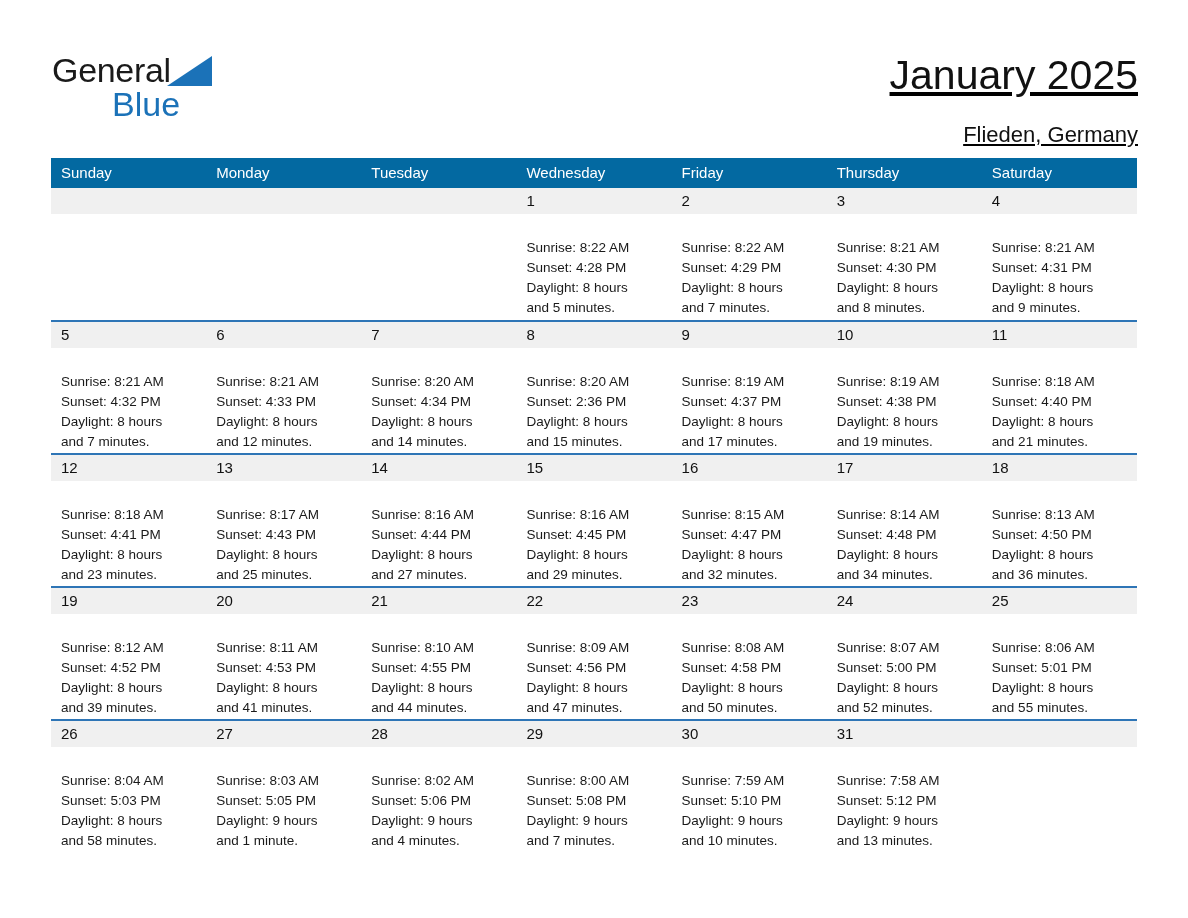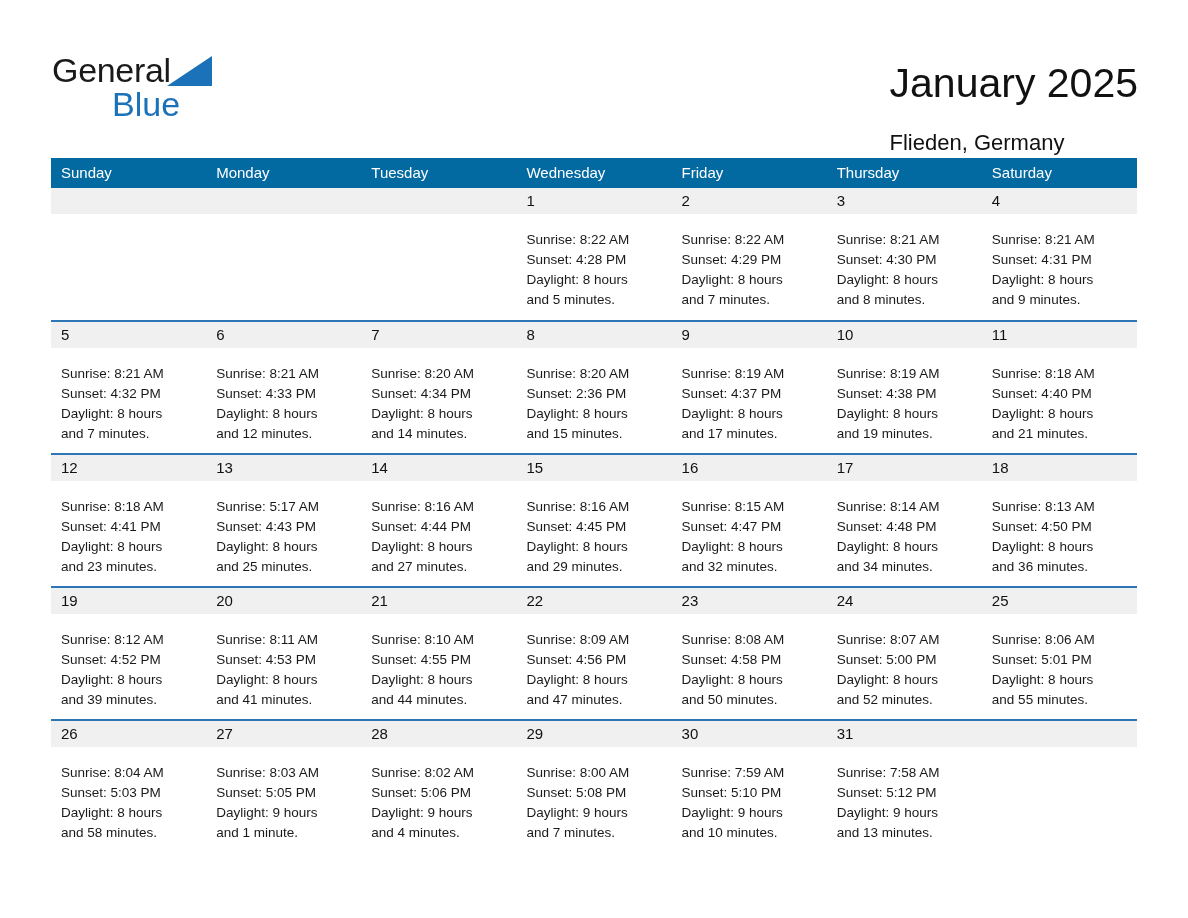--- a/index.html
+++ b/index.html
@@ -65,21 +65,23 @@
     margin-left: 60px;
     font-size: 34px;
     color: #1b72b8;
     line-height: 40px;
     font-weight: 400;
   }
 
   .title-block {
     position: absolute;
     right: 0;
-    top: 16px;
+    top: 8px;
+    text-align: right;
+    text-decoration: underline;
   }
   .cal-title {
     font-size: 41px;
     color: #111111;
     font-weight: 400;
     line-height: 50px;
     white-space: nowrap;
   }
   .cal-subtitle {
     font-size: 22px;
@@ -134,21 +136,21 @@
   .day-num {
     background: #f0f0f0;
     height: 26px;
     font-size: 15px;
     color: #111111;
     line-height: 26px;
     padding-left: 10px;
     box-sizing: border-box;
   }
   .day-info {
-    padding: 16px 10px 0 10px;
+    padding: 24px 10px 0 10px;
     font-size: 13.5px;
     line-height: 20px;
     color: #1a1a1a;
   }
   .day-info div {
     white-space: nowrap;
   }
   .day.empty .day-num { background: #f0f0f0; }
 </style>
 </head>
@@ -321,21 +323,21 @@
         <div class="day-info">
           <div>Sunrise: 8:18 AM</div>
           <div>Sunset: 4:41 PM</div>
           <div>Daylight: 8 hours</div>
           <div>and 23 minutes.</div>
         </div>
       </div>
       <div class="day">
         <div class="day-num">13</div>
         <div class="day-info">
-          <div>Sunrise: 5:17 AM</div>
+          <div>Sunrise: 8:17 AM</div>
           <div>Sunset: 4:43 PM</div>
           <div>Daylight: 8 hours</div>
           <div>and 25 minutes.</div>
         </div>
       </div>
       <div class="day">
         <div class="day-num">14</div>
         <div class="day-info">
           <div>Sunrise: 8:16 AM</div>
           <div>Sunset: 4:44 PM</div>

